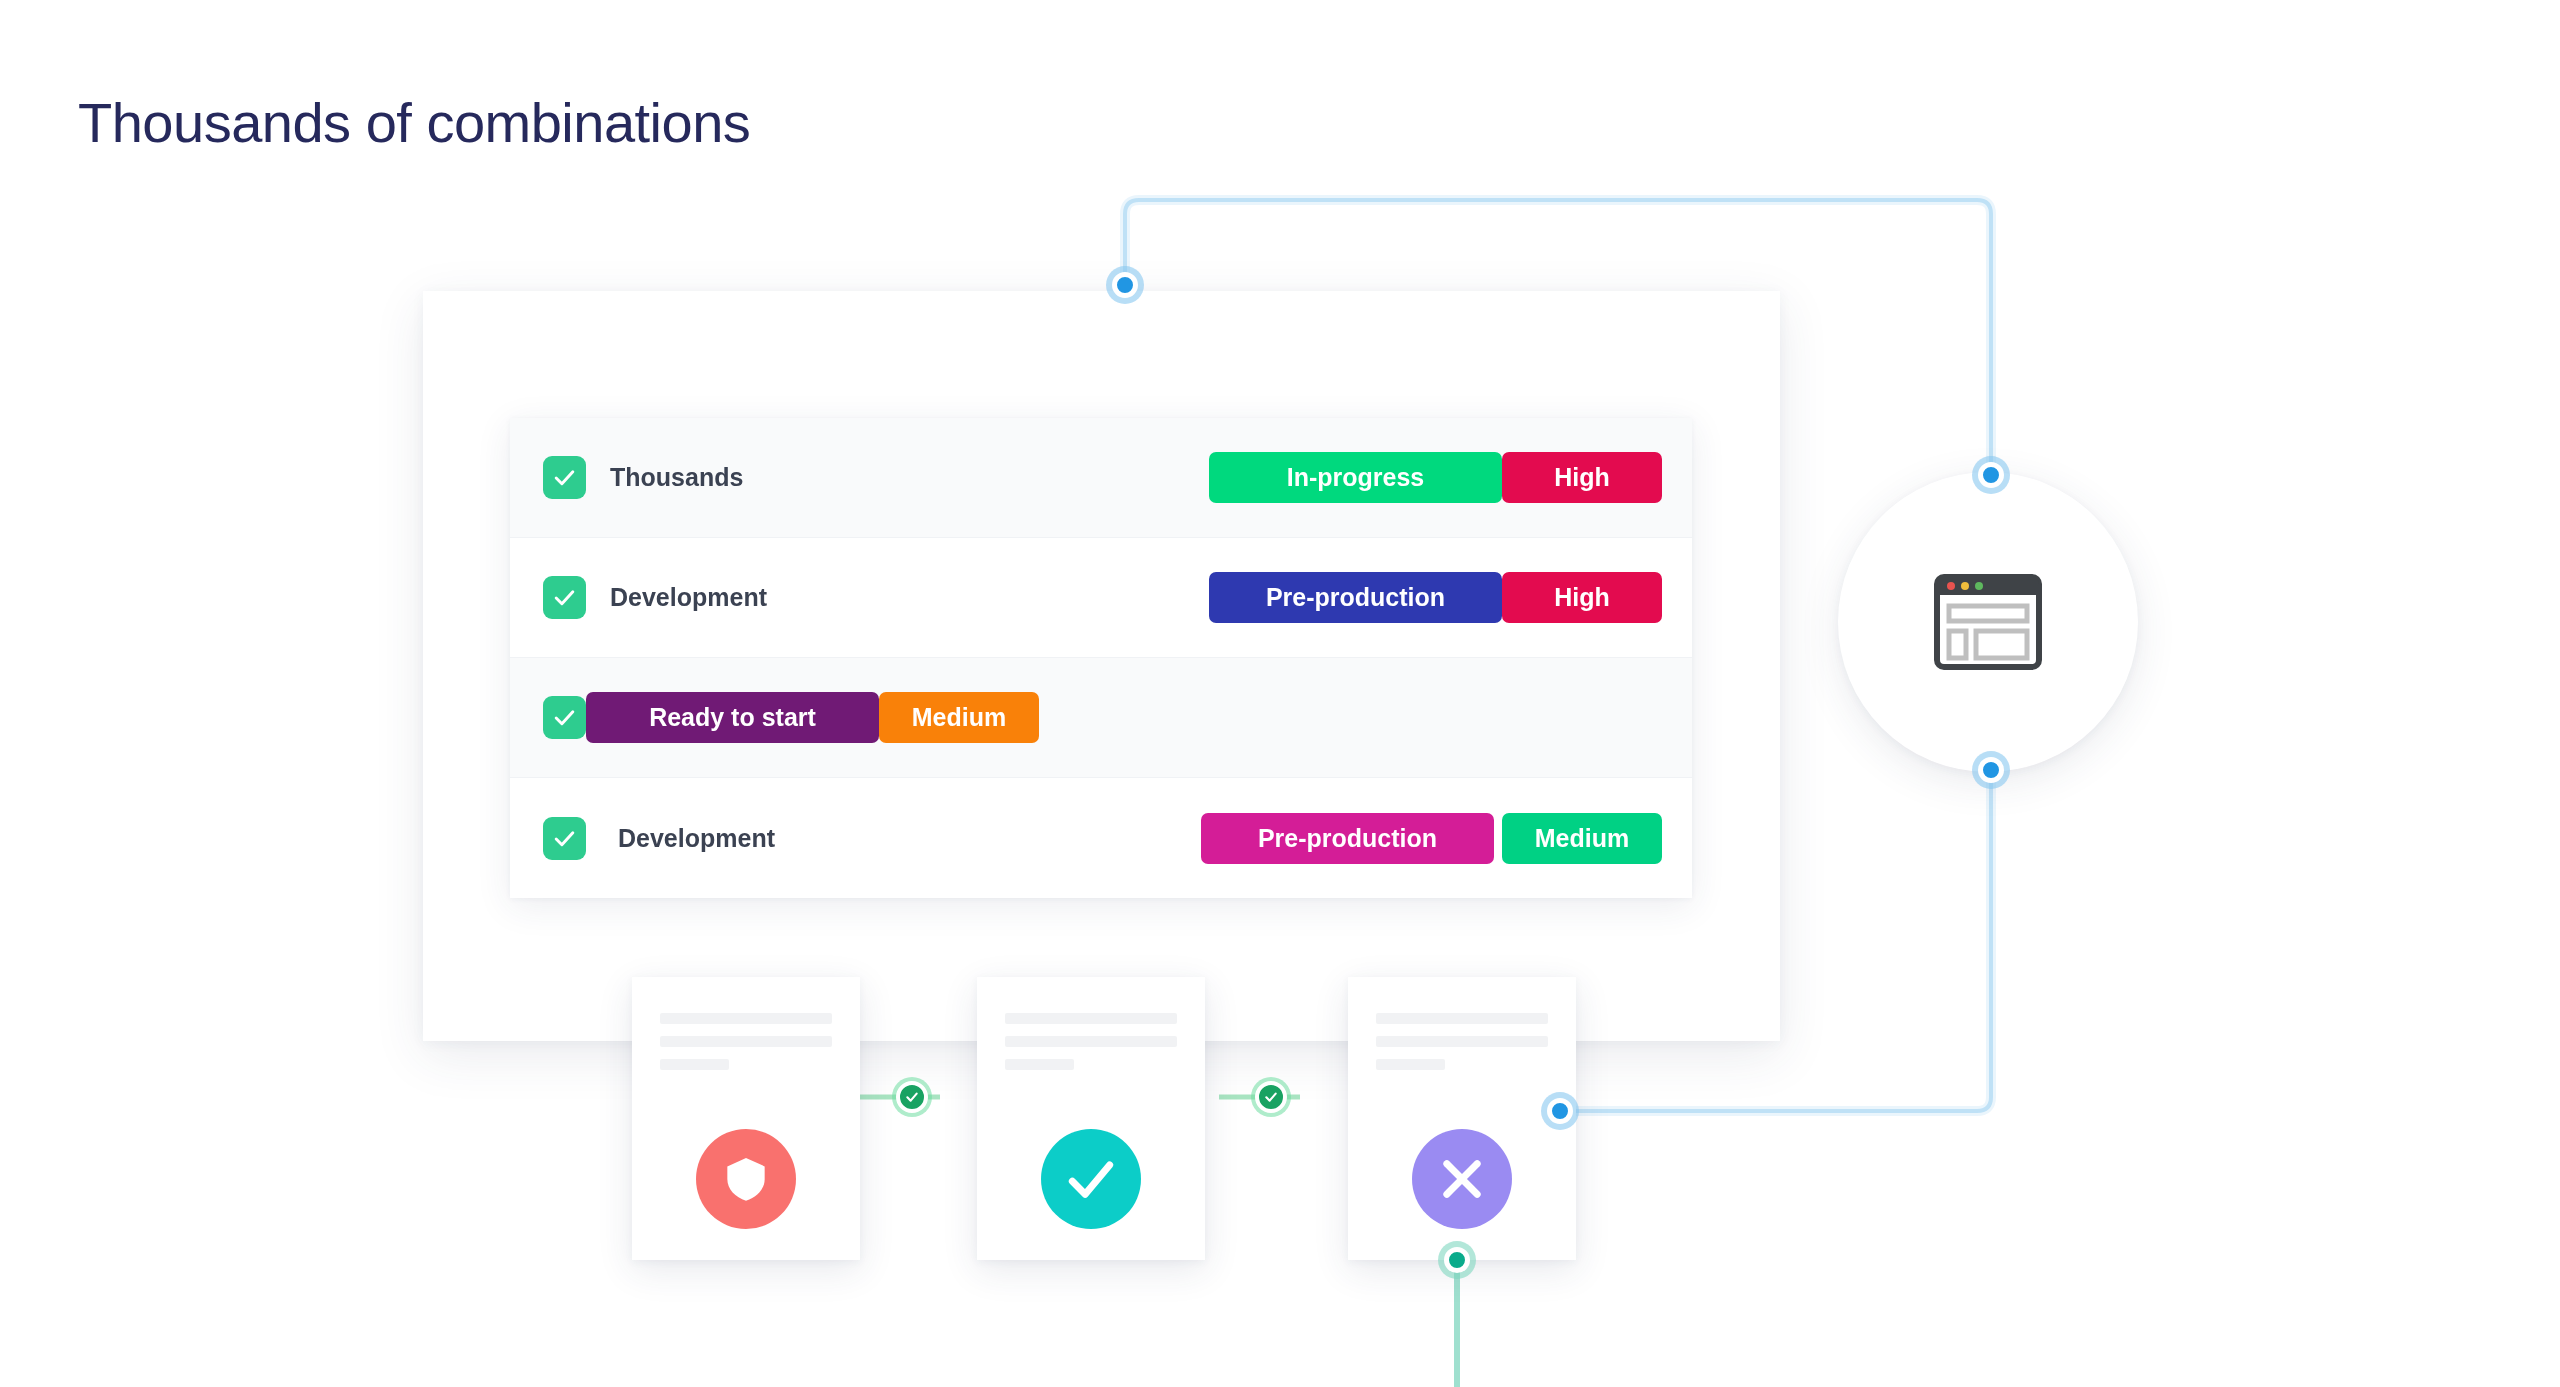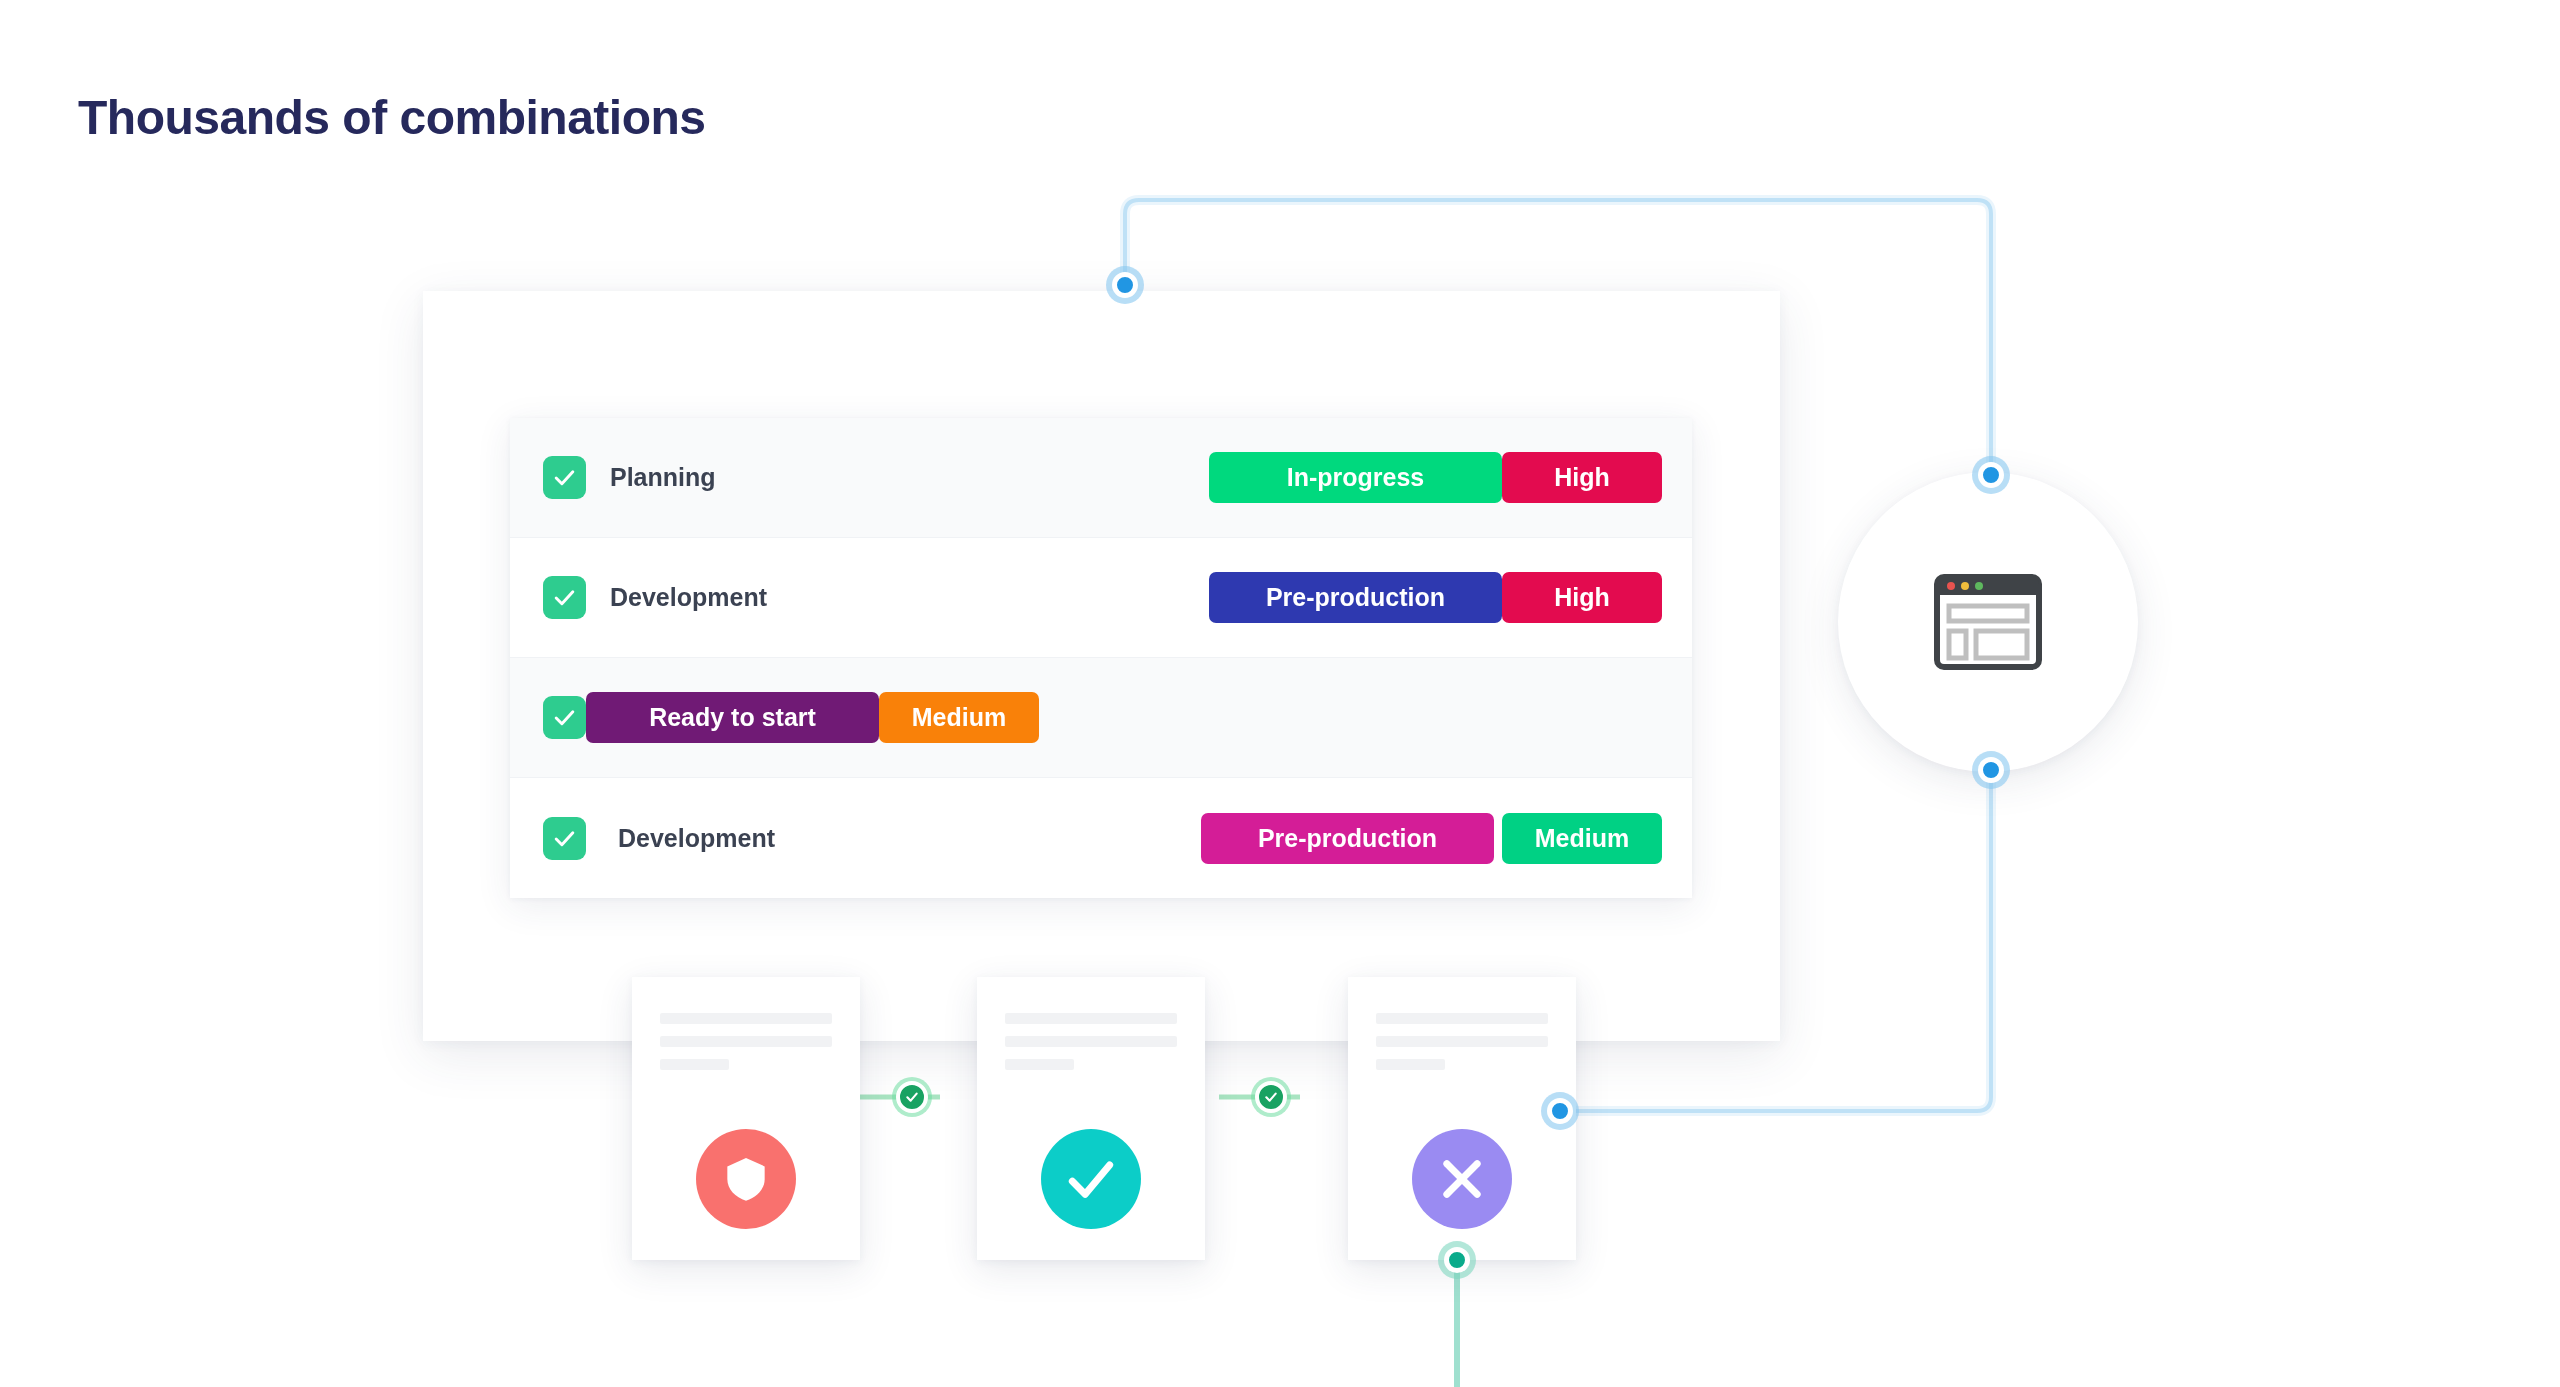--- a/index.html
+++ b/index.html
@@ -18,22 +18,22 @@
     width: 2560px;
     height: 1387px;
     background: #ffffff;
   }
 
   
   .page-title {
     position: absolute;
     left: 78px;
     top: 90px;
-    font-size: 48px;
-    font-weight: 700;
+    font-size: 56px;
+    font-weight: 400;
     letter-spacing: -0.5px;
     color: #26295c;
     white-space: nowrap;
   }
 
   
   #connectors {
     position: absolute;
     left: 0; top: 0;
     width: 2560px;
@@ -236,21 +236,21 @@
   <div class="main-panel"></div>
 
   <div class="task-table">
 
     <div class="task-row alt">
       <div class="check-box">
         <svg viewBox="0 0 24 24" fill="none" stroke="#ffffff" stroke-width="2.8" stroke-linecap="round" stroke-linejoin="round">
           <polyline points="4,12.5 9.5,18 20,6.5"></polyline>
         </svg>
       </div>
-      <div class="task-name">Planning</div>
+      <div class="task-name">Thousands</div>
       <div class="badge badge-status" style="background-color: rgb(0, 217, 126);">In-progress</div>
       <div class="badge badge-priority" style="background-color: rgb(227, 11, 79);">High</div>
     </div>
 
     <div class="task-row">
       <div class="check-box">
         <svg viewBox="0 0 24 24" fill="none" stroke="#ffffff" stroke-width="2.8" stroke-linecap="round" stroke-linejoin="round">
           <polyline points="4,12.5 9.5,18 20,6.5"></polyline>
         </svg>
       </div>

